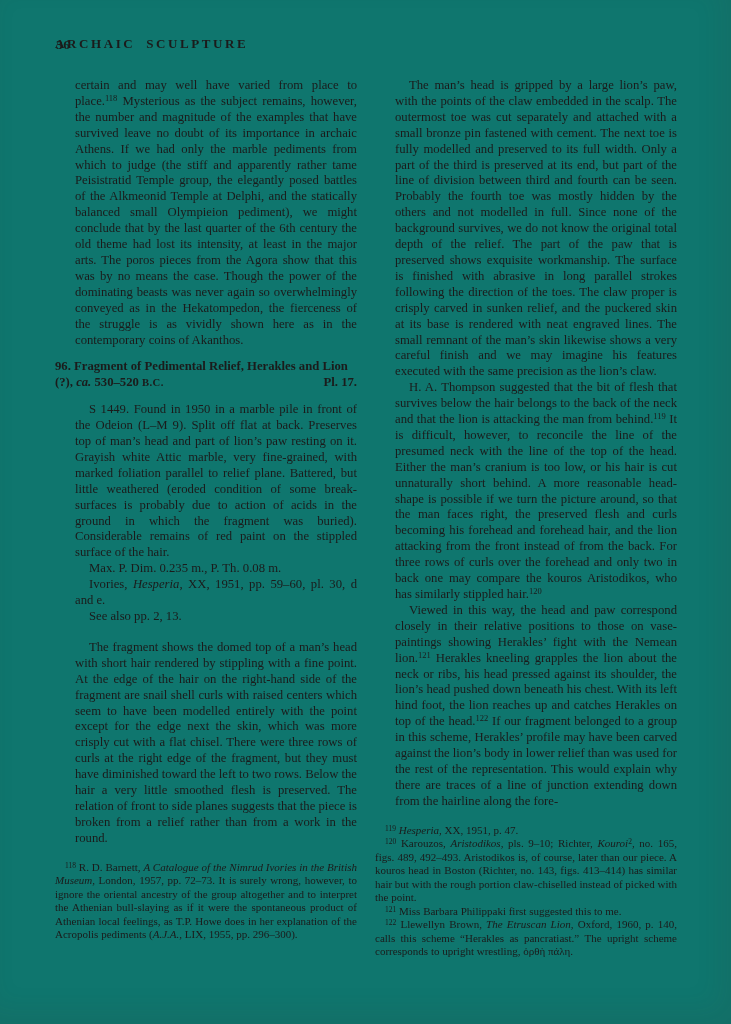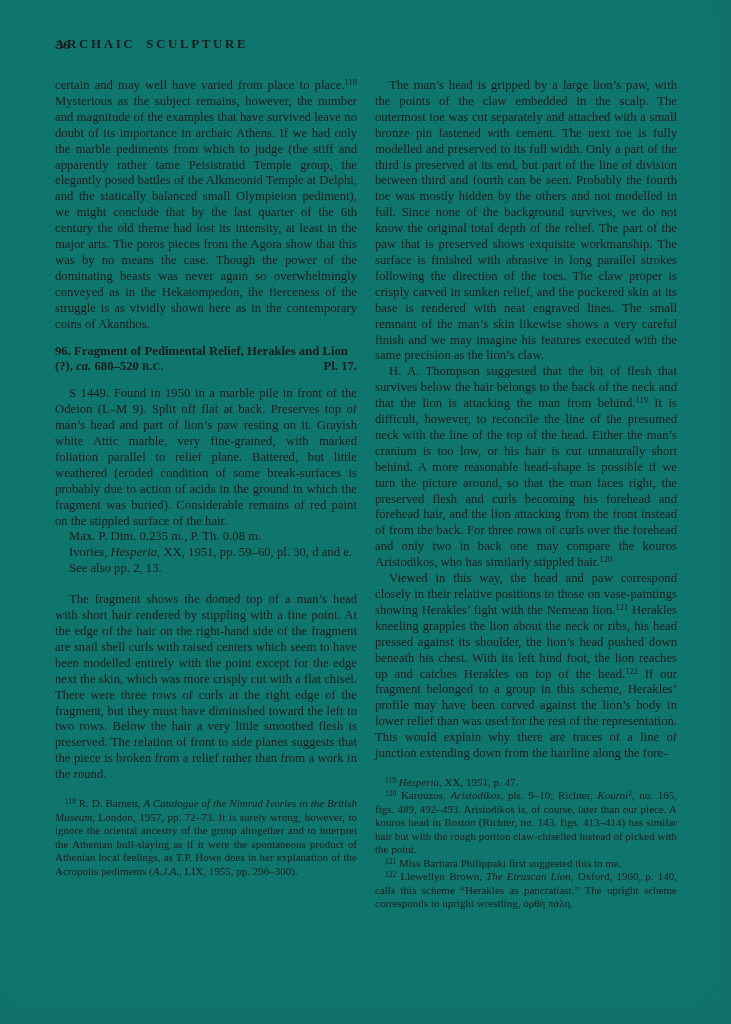--- a/index.html
+++ b/index.html
@@ -34,21 +34,21 @@
     letter-spacing: 2.6px;
     word-spacing: 5px;
   }
   .columns { display: flex; gap: 18px; }
   .col {
     width: 302px;
     font-size: 12.7px;
     line-height: 15.9px;
     text-align: justify;
   }
-  .body-para { text-indent: 14px; }
+  .body-para { text-indent: 14px; margin-left: 20px; }
   .body-para.no-indent { text-indent: 0; }
   .body-para.gap { margin-top: 15px; }
   .entry-head {
     position: relative;
     font-weight: bold;
     text-align: left;
     margin: 11px 0 11px 0;
   }
   .entry-head .sc { font-size: 0.84em; letter-spacing: 0.4px; }
   .plate-ref {
@@ -75,21 +75,21 @@
 <body>
 
 <div class="page">
   <header class="running-head">
     <span class="page-num">36</span>
     <span class="head-title">ARCHAIC SCULPTURE</span>
   </header>
   <div class="columns">
     <div class="col">
         <p class="body-para no-indent"><span>certain and may well have varied from place to place.</span><sup>118</sup><span> Mysterious as the subject remains, however, the number and magnitude of the examples that have survived leave no doubt of its importance in archaic Athens. If we had only the marble pediments from which to judge (the stiff and apparently rather tame Peisistratid Temple group, the elegantly posed battles of the Alkmeonid Temple at Delphi, and the statically balanced small Olympieion pediment), we might conclude that by the last quarter of the 6th century the old theme had lost its intensity, at least in the major arts. The poros pieces from the Agora show that this was by no means the case. Though the power of the dominating beasts was never again so overwhelmingly conveyed as in the Hekatompedon, the fierceness of the struggle is as vividly shown here as in the contemporary coins of Akanthos.</span></p>
-        <p class="entry-head"><span>96. Fragment of Pedimental Relief, Herakles and Lion (?), </span><i>ca.</i><span> 680–520 </span><span class="sc">B.C.</span><span class="plate-ref">Pl. 17.</span></p>
+        <p class="entry-head"><span>96. Fragment of Pedimental Relief, Herakles and Lion (?), </span><i>ca.</i><span> 530–520 </span><span class="sc">B.C.</span><span class="plate-ref">Pl. 17.</span></p>
         <p class="body-para"><span>S 1449. Found in 1950 in a marble pile in front of the Odeion (L–M 9). Split off flat at back. Preserves top of man’s head and part of lion’s paw resting on it. Grayish white Attic marble, very fine-grained, with marked foliation parallel to relief plane. Battered, but little weathered (eroded condition of some break-surfaces is probably due to action of acids in the ground in which the fragment was buried). Considerable remains of red paint on the stippled surface of the hair.</span></p>
         <p class="body-para"><span>Max. P. Dim. 0.235 m., P. Th. 0.08 m.</span></p>
         <p class="body-para"><span>Ivories, </span><i>Hesperia</i><span>, XX, 1951, pp. 59–60, pl. 30, d and e.</span></p>
         <p class="body-para"><span>See also pp. 2, 13.</span></p>
         <p class="body-para gap"><span>The fragment shows the domed top of a man’s head with short hair rendered by stippling with a fine point. At the edge of the hair on the right-hand side of the fragment are snail shell curls with raised centers which seem to have been modelled entirely with the point except for the edge next the skin, which was more crisply cut with a flat chisel. There were three rows of curls at the right edge of the fragment, but they must have diminished toward the left to two rows. Below the hair a very little smoothed flesh is preserved. The relation of front to side planes suggests that the piece is broken from a relief rather than from a work in the round.</span></p>
         <div class="footnotes">
           <p class="footnote"><sup>118</sup><span> R. D. Barnett, </span><i>A Catalogue of the Nimrud Ivories in the British Museum</i><span>, London, 1957, pp. 72–73. It is surely wrong, however, to ignore the oriental ancestry of the group altogether and to interpret the Athenian bull-slaying as if it were the spontaneous product of Athenian local feelings, as T.P. Howe does in her explanation of the Acropolis pediments (</span><i>A.J.A.</i><span>, LIX, 1955, pp. 296–300).</span></p>
         </div>
       </div>
     <div class="col">

